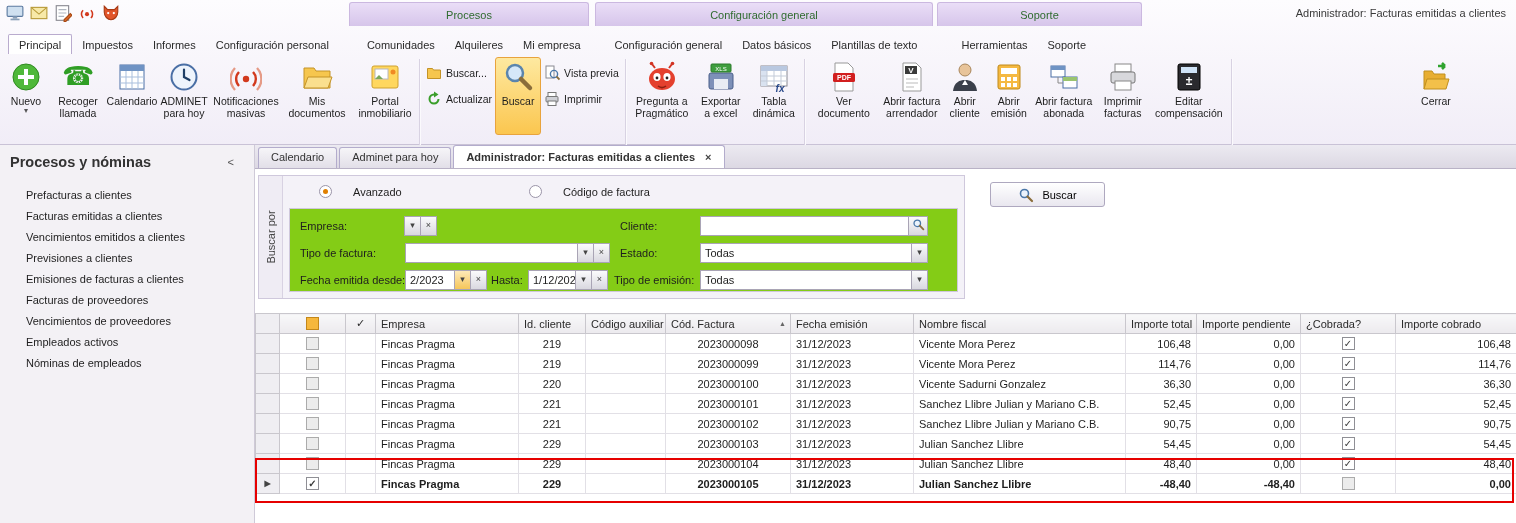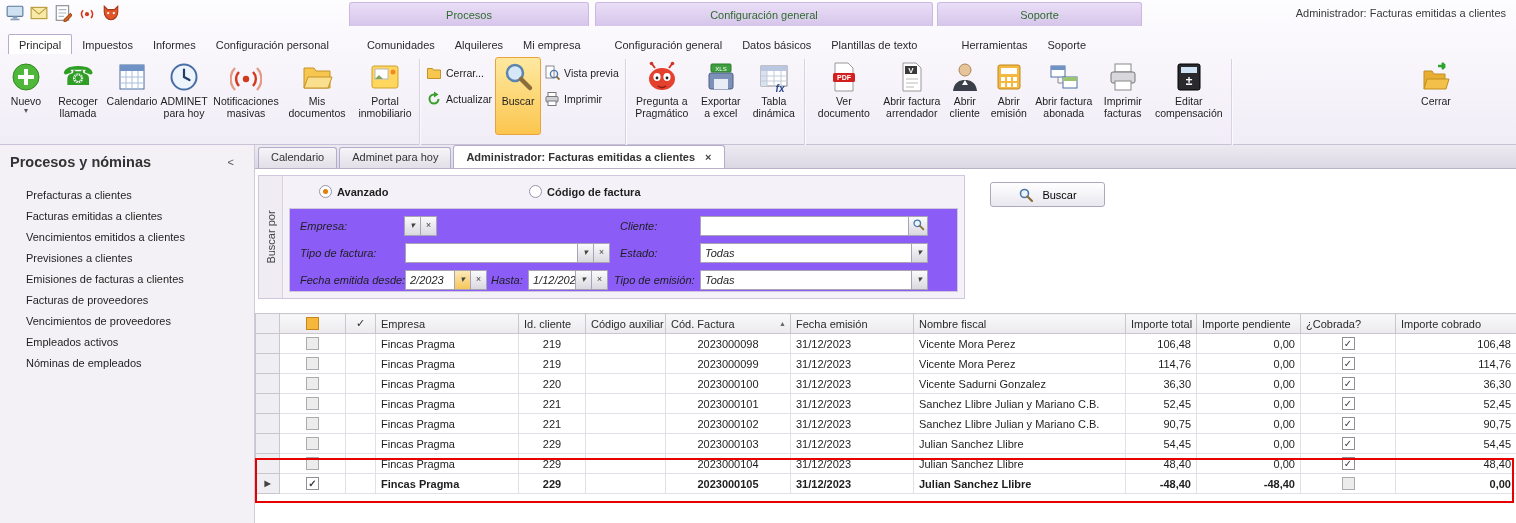--- a/index.html
+++ b/index.html
@@ -54,26 +54,26 @@
           border:1px solid #b3accc; border-bottom:none; border-radius:3px 3px 0 0; margin-right:2px; color:#333; white-space:nowrap; }
   .dtab.active { background:#fff; font-weight:bold; height:23px; display:flex; align-items:center; gap:10px; line-height:normal; }
   .tclose { font-weight:bold; color:#444; font-size:11px; }
 
   .content { position:relative; height:354px; }
   .filter-row { position:relative; height:132px; }
   .filter-panel { position:absolute; left:3px; top:6px; width:707px; height:124px; background:#f4f2f8; border:1px solid #cfc8dc; display:flex; }
   .byside { width:24px; border-right:1px solid #d8d2e2; background:#efecf4; position:relative; }
   .vert { position:absolute; left:50%; top:50%; transform:translate(-50%,-50%) rotate(-90deg); white-space:nowrap; color:#444; }
   .fbody { flex:1; position:relative; }
-  .radio { position:absolute; top:9px; display:flex; align-items:center; gap:5px;font-weight:bold; }
+  .radio { position:absolute; top:9px; display:flex; align-items:center; gap:21px; }
   .radio1 { left:36px; } .radio2 { left:246px; }
   .rdot { width:13px; height:13px; border-radius:50%; border:1px solid #9a94a8; background:#fff; position:relative; flex:none; }
   .rdot.on::after { content:""; position:absolute; inset:3px; border-radius:50%; background:#e07f00; }
 
-  .fields-box { position:absolute; left:6px; right:6px; top:32px; bottom:6px; background:#8b5cf6; border:1px solid #cfc8dc;font-style:italic; }
+  .fields-box { position:absolute; left:6px; right:6px; top:32px; bottom:6px; background:#84cc16; border:1px solid #cfc8dc; }
   .flabel { position:absolute; line-height:20px; white-space:nowrap; }
   .fcombo { position:absolute; height:20px; display:flex; }
   .fval { flex:1; border:1px solid #a9a4b5; background:#fff; padding:0 4px; line-height:18px; overflow:hidden; white-space:nowrap; }
   .fbtn { width:17px; border:1px solid #a9a4b5; margin-left:-1px; background:linear-gradient(#fbfbfc,#d9d8e0);
           text-align:center; line-height:17px; font-size:9px; color:#444; flex:none; }
   .fbtn.cal { background:linear-gradient(#fde9b8,#f6c65a); }
   .r1 { top:7px; } .r2 { top:34px; } .r3 { top:61px; }
 
   .buscar-btn { position:absolute; left:735px; top:13px; width:115px; height:25px; display:flex; align-items:center; justify-content:center; gap:8px;
                 background:linear-gradient(#ffffff,#e9e7ef); border:1px solid #aea8bf; border-radius:3px; font-size:11px; font-family:inherit; }
@@ -207,21 +207,21 @@
       </div>
       <div class="rsep"></div>
 
       <div class="rgroup">
         <div class="rgroup-content">
           <div class="smallcol">
             <div class="sbtn">
               <span class="ic16"><svg viewBox="0 0 16 16">
                     <path d="M1.5 13.5V3.5h5l1 1.5h7v8.5z" fill="#f6c64e" stroke="#c49327"></path>
                   </svg></span>
-              <span>Cerrar...</span>
+              <span>Buscar...</span>
             </div>
             <div class="sbtn">
               <span class="ic16"><svg viewBox="0 0 16 16">
                     <path d="M12.5 8A4.5 4.5 0 1 1 8 3.5" fill="none" stroke="#3a9e2a" stroke-width="2"></path>
                     <path d="M8 0.5L12.5 3.5L8 6.5z" fill="#3a9e2a"></path>
                   </svg></span>
               <span>Actualizar</span>
             </div>
           </div>
           <div class="rbtn hl" style="width:46px">

